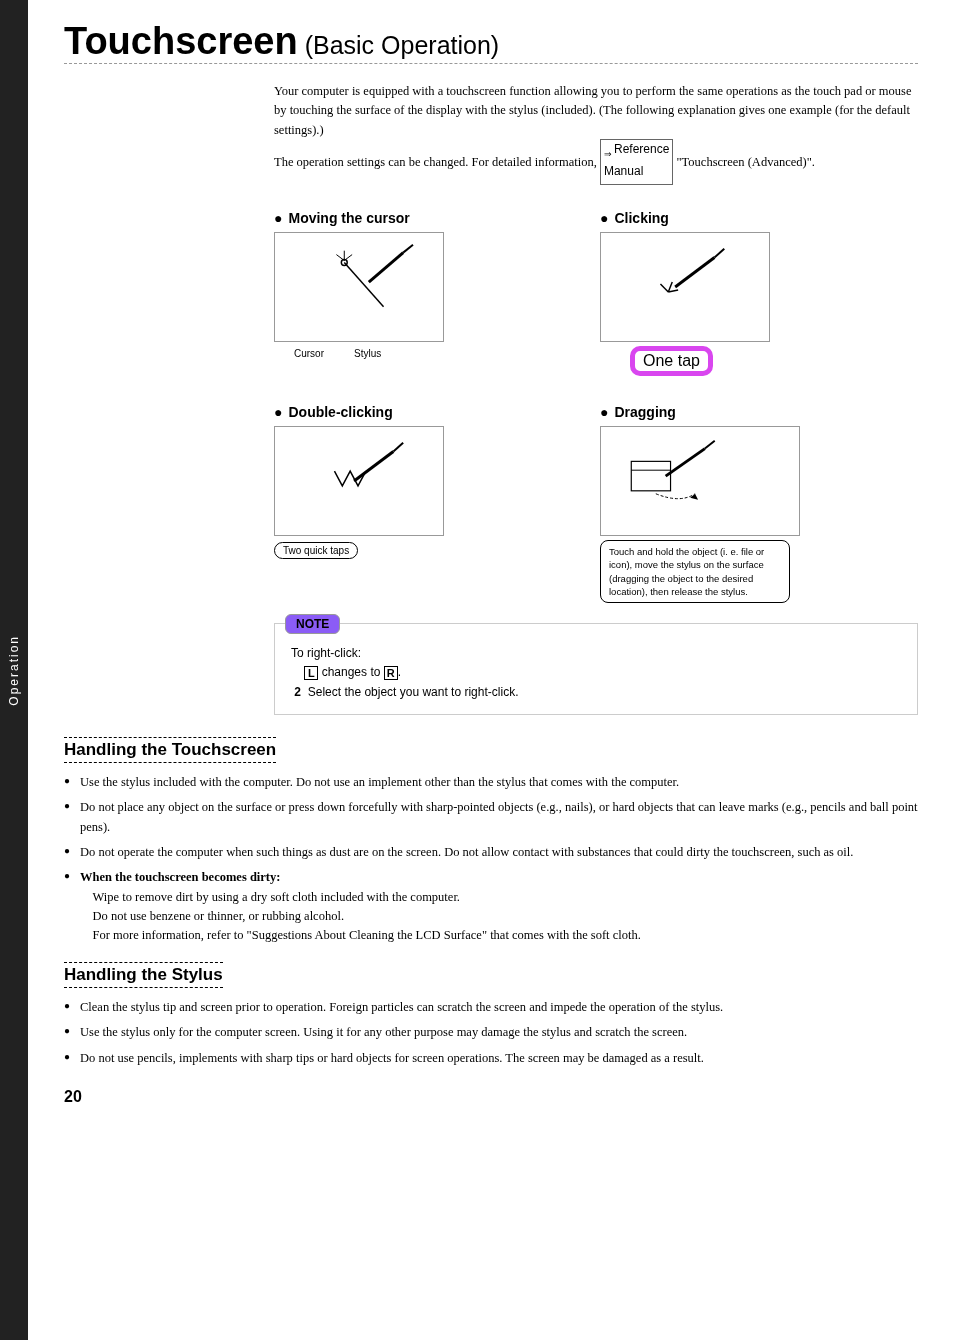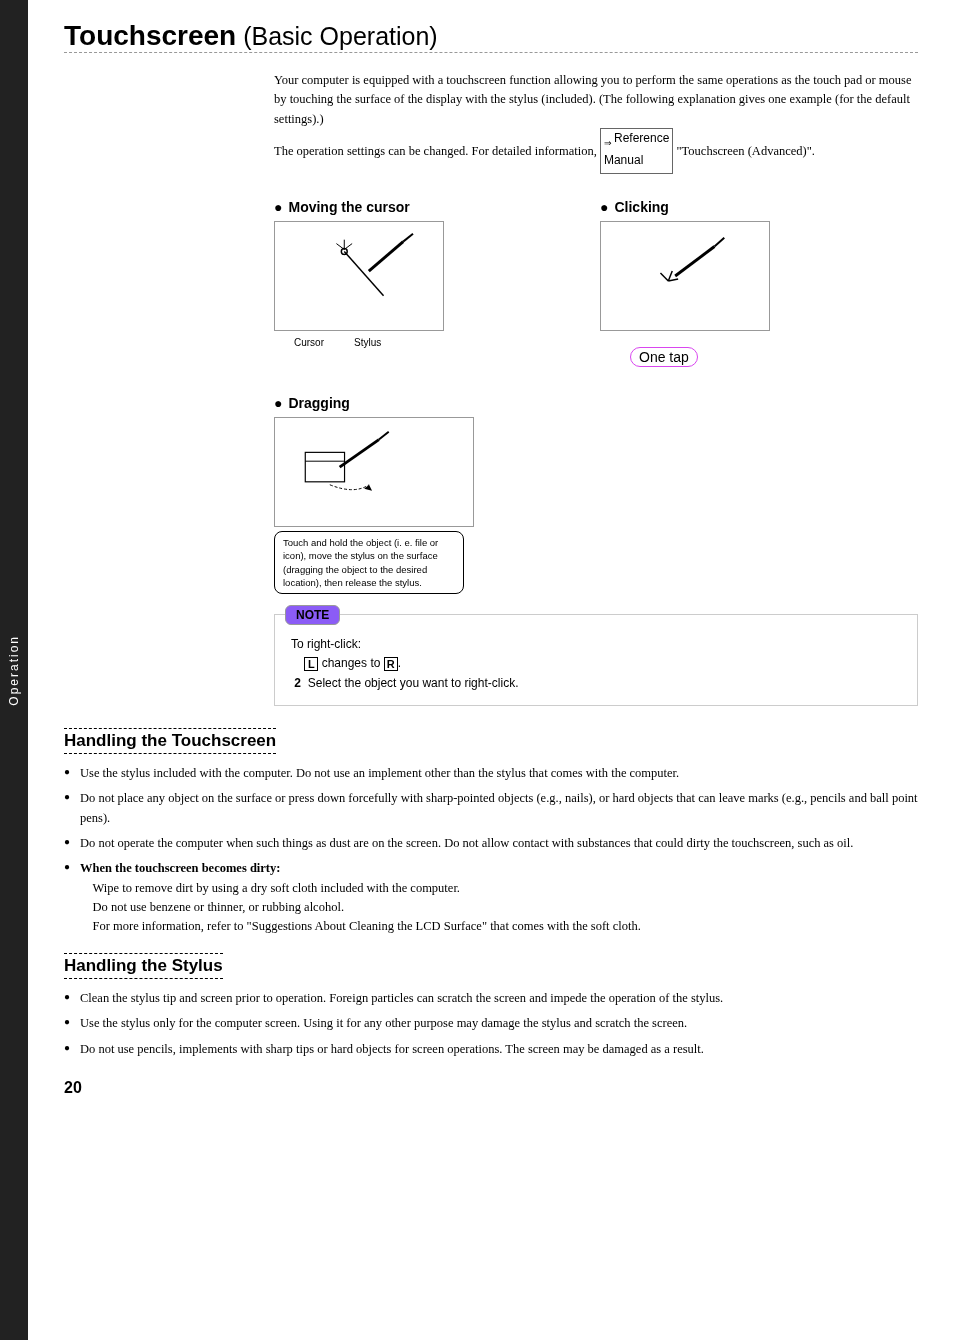--- a/index.html
+++ b/index.html
@@ -108,26 +108,25 @@
       margin-left: 20px;
     }
     .one-tap-label {
       font-size: 10px;
       margin-top: 2px;
       margin-left: 30px;
       display: flex;
       align-items: center;
     }
     .one-tap-bubble {
-      border: 1px solid #d946ef;
+      border: 5px solid #d946ef;
       border-radius: 10px;
       padding: 1px 8px;
-      font-size: 14px;
-      font-family: Arial, sans-serif;
-      margin-top: 12px;
+      font-size: 16px;
+      font-family: Arial, sans-serif;
     }
     .two-quick-bubble {
       border: 1px solid #000;
       border-radius: 10px;
       padding: 2px 8px;
       font-size: 10px;
       font-family: Arial, sans-serif;
       display: inline-block;
       margin-top: 2px;
     }
@@ -223,21 +222,21 @@
 </head>
 <body>
 
 <div class="sidebar">
   <span class="sidebar-label">Operation</span>
 </div>
 
 <div class="main-content">
 
   <div>
-    <span style="font-size:28px;font-weight:bold;font-family:Arial,sans-serif;">Touchscreen</span><span style="font-size:25px;font-family:Arial,sans-serif;font-weight:normal;"> (Basic Operation)</span>
+    <span style="font-size:38px;font-weight:bold;font-family:Arial,sans-serif;">Touchscreen</span><span style="font-size:25px;font-family:Arial,sans-serif;font-weight:normal;"> (Basic Operation)</span>
   </div>
   <hr class="title-divider">
 
   <div class="intro-text">
     <p>Your computer is equipped with a touchscreen function allowing you to perform the same operations as the touch pad or mouse by touching the surface of the display with the stylus  (included). (The following explanation gives one example (for the default settings).)</p>
     <p>
       <span>The operation settings can be changed.  For detailed information,</span>
       <span class="ref-icon">⇒ <span style="font-size:12px;vertical-align:super;">Reference<br>Manual</span></span>
       <span> "Touchscreen (Advanced)".</span>
     </p>
@@ -279,20 +278,37 @@
           <line x1="68" y1="60" x2="60" y2="52" stroke="#000" stroke-width="1.5"></line>
           <line x1="68" y1="60" x2="72" y2="50" stroke="#000" stroke-width="1.5"></line>
           <line x1="68" y1="60" x2="78" y2="58" stroke="#000" stroke-width="1.5"></line>
         </svg>
       </div>
       <div class="one-tap-label">
         <span class="one-tap-bubble">One tap</span>
       </div>
     </div>
 
+    <div class="op-section">
+      <div class="op-title">Double-clicking</div>
+      <div class="op-diagram">
+        <svg viewBox="0 0 170 110" class="diagram-svg">
+
+          <line x1="80" y1="55" x2="120" y2="25" stroke="#000" stroke-width="3"></line>
+          <line x1="120" y1="25" x2="130" y2="16" stroke="#000" stroke-width="2"></line>
+
+          <polyline points="60,45 68,60 76,45 84,60 92,45" fill="none" stroke="#000" stroke-width="1.5"></polyline>
+        </svg>
+      </div>
+      <div>
+        <span class="two-quick-bubble">
+          <span>Two quick taps</span>
+        </span>
+      </div>
+    </div>
 
     <div class="op-section">
       <div class="op-title">Dragging</div>
       <div class="op-diagram op-diagram-wide">
         <svg viewBox="0 0 200 110" class="diagram-svg">
 
           <rect x="30" y="35" width="40" height="30" fill="none" stroke="#000" stroke-width="1.2"></rect>
           <line x1="30" y1="44" x2="70" y2="44" stroke="#000" stroke-width="1"></line>
 
           <line x1="65" y1="50" x2="105" y2="22" stroke="#000" stroke-width="3"></line>

